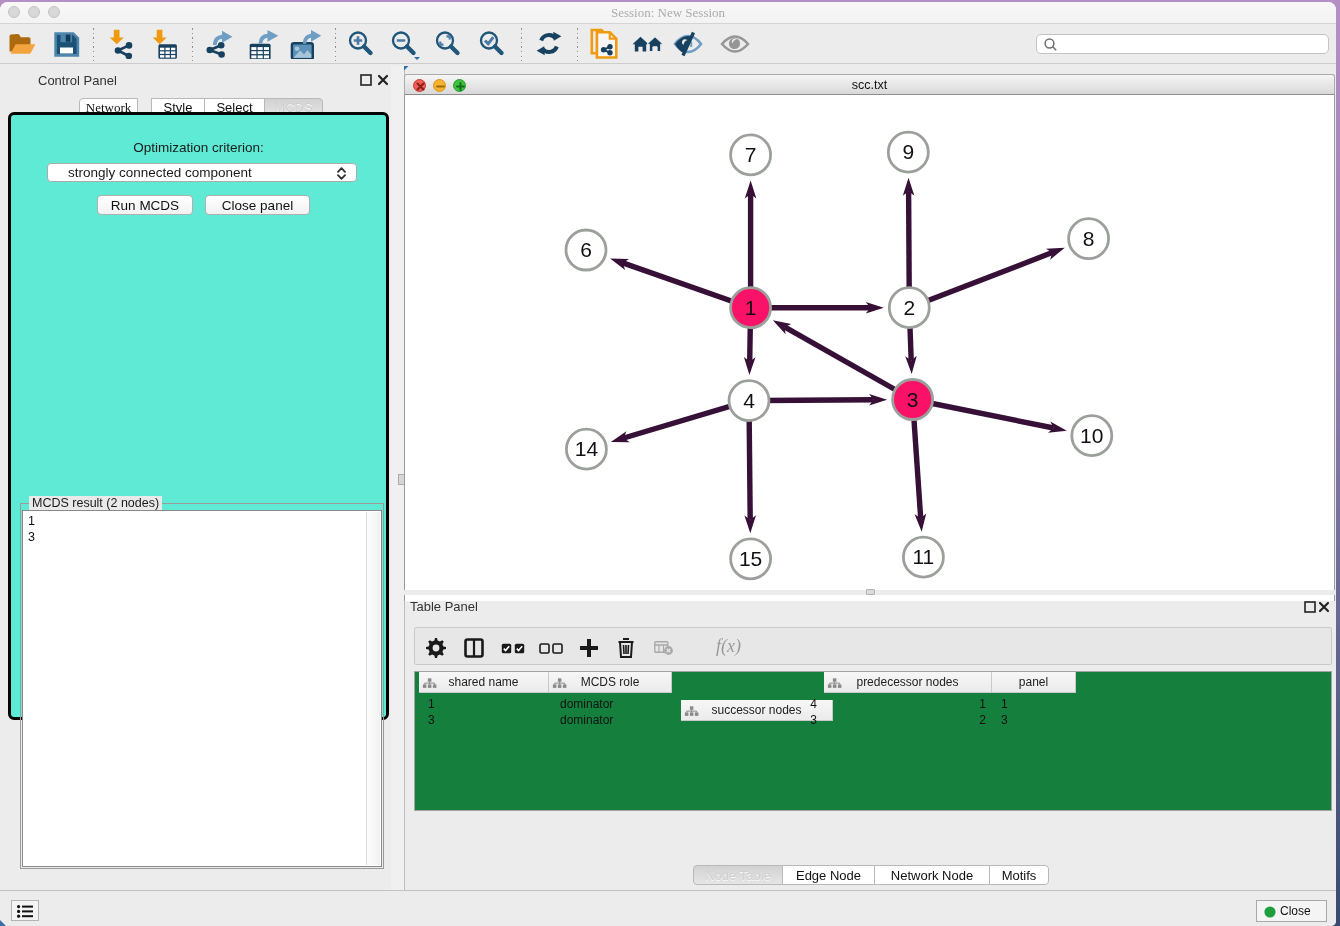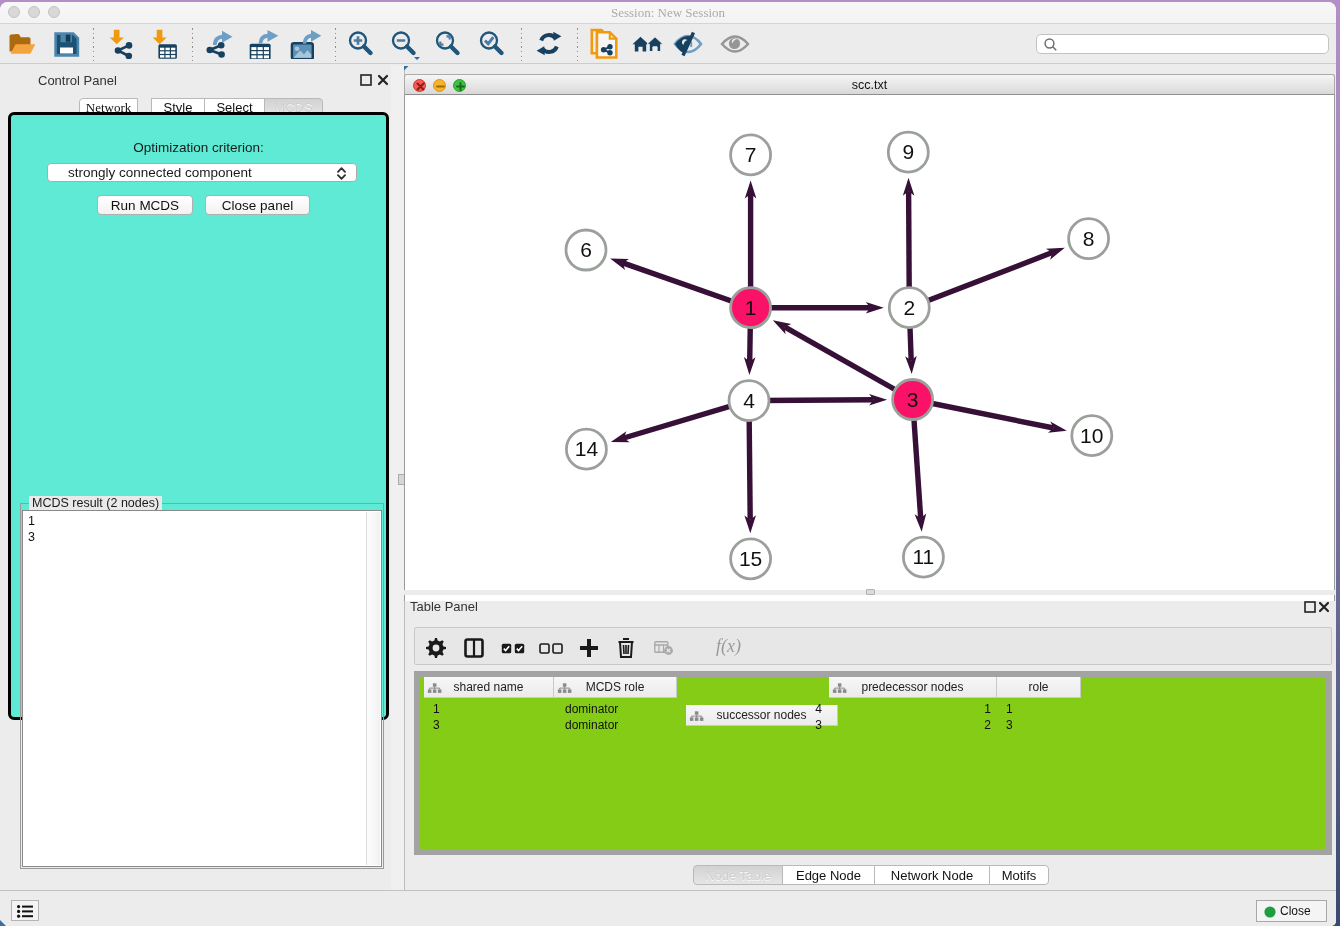--- a/index.html
+++ b/index.html
@@ -20,21 +20,21 @@
 #net { position:absolute; left:404px; top:72px; width:931px; height:527px; }
 #net-tb { position:absolute; left:0; top:0; right:0; height:21px; background:linear-gradient(180deg,#f6f6f6,#d8d8d8); border:1px solid #aaa; border-bottom:1px solid #8e8e8e; border-radius:3px 3px 0 0; }
 #net-title { position:absolute; width:100%; text-align:center; font-size:12.5px; color:#111; line-height:20px; }
 .mac { position:absolute; top:3.5px; width:13px; height:13px; border-radius:50%; }
 .mac svg { position:absolute; left:2px; top:2px; }
 #canvas { position:absolute; left:0; top:21px; right:0; bottom:0; background:#fff; border-left:1px solid #9a9a9a; border-right:1px solid #9a9a9a; }
 #hdiv { position:absolute; left:404px; top:588px; width:931px; height:5px; background:#ececec; }
 #hgrip { position:absolute; left:866px; top:587px; width:9px; height:6px; background:#dadada; border:1px solid #b2b2b2; border-radius:1px; }
 #tp-title { position:absolute; left:410px; top:597px; font-size:13px; color:#333; }
 #tp-toolbar { position:absolute; left:414px; top:625px; width:918px; height:38px; background:#e7e7e7; border:1px solid #c9c9c9; border-radius:2px; }
-#tablebox { position:absolute; left:414px; top:669px; width:918px; height:184px; background:#84cc16; border:6px solid #a3a3a3; }
+#tablebox { position:absolute; left:414px; top:669px; width:918px; height:140px; background:#15803d; border:1px solid #a3a3a3; }
 .th { position:absolute; top:0; height:21px; background:linear-gradient(180deg,#f7f7f7,#ebebeb); border-right:1px solid #c9c9c9; border-bottom:1px solid #c9c9c9; font-size:12px; color:#222; text-align:center; line-height:21px; }
 .td { position:absolute; font-size:12px; color:#111; height:16px; line-height:16px; }
 #statusbar { position:absolute; left:0; top:888px; width:100%; height:36px; background:#ececec; border-top:1px solid #c2c2c2; }
 .btn-icon { position:absolute; background:#f4f4f4; border:1px solid #b4b4b4; }
 .tab { position:absolute; top:96px; height:19px; background:#fff; border:1px solid #b9b9b9; font-size:13px; color:#111; text-align:center; line-height:18px; }
 .tabsel { background:linear-gradient(180deg,#d2d2d2,#e5e5e5) !important; color:#cfcfcf !important; text-shadow:0 1px 0 #f8f8f8; }
 #cp-panel { position:absolute; left:8px; top:110px; width:381px; height:608px; background:#5eead4; border:3px solid #000000; border-radius:6px; filter:grayscale(0%); }
 .btn { position:absolute; background:linear-gradient(180deg,#ffffff,#f2f2f2); border:1px solid #b0b0b0; border-radius:4px; font-size:13.5px; color:#111; text-align:center; }
 .btab { position:absolute; top:863px; height:20px; background:#fff; border:1px solid #b9b9b9; font-size:13px; color:#111; text-align:center; line-height:19px; }
 .th,.tab,.btab,.btn,.fgs{filter:grayscale(0%);}
@@ -375,21 +375,21 @@
         </svg>successor nodes</div>
 <div class="th" style="left:409px;width:168px;"><svg width="15" height="11" viewBox="0 0 15 11" style="position:absolute;left:3px;top:6px">
           <g fill="#8a8a8a">
             <rect x="5.9" y="0.3" width="3.5" height="3.5"></rect>
             <rect x="0.9" y="6.4" width="3.5" height="3.5"></rect>
             <rect x="5.9" y="6.4" width="3.5" height="3.5"></rect>
             <rect x="10.9" y="6.4" width="3.5" height="3.5"></rect>
           </g>
           <path d="M7.65 3.8 V6.4 M2.65 6.4 V5.1 H12.65 V6.4" fill="none" stroke="#8a8a8a" stroke-width="1"></path>
         </svg>predecessor nodes</div>
-<div class="th" style="left:577px;width:84px;">role</div>
+<div class="th" style="left:577px;width:84px;">panel</div>
 <div class="td" style="left:13px;top:24px;">1</div>
 <div class="td" style="left:145px;top:24px;">dominator</div>
 <div class="td" style="left:330px;top:24px;width:72px;text-align:right;">4</div>
 <div class="td" style="left:500px;top:24px;width:71px;text-align:right;">1</div>
 <div class="td" style="left:586px;top:24px;">1</div>
 <div class="td" style="left:13px;top:40px;">3</div>
 <div class="td" style="left:145px;top:40px;">dominator</div>
 <div class="td" style="left:330px;top:40px;width:72px;text-align:right;">3</div>
 <div class="td" style="left:500px;top:40px;width:71px;text-align:right;">2</div>
 <div class="td" style="left:586px;top:40px;">3</div>

